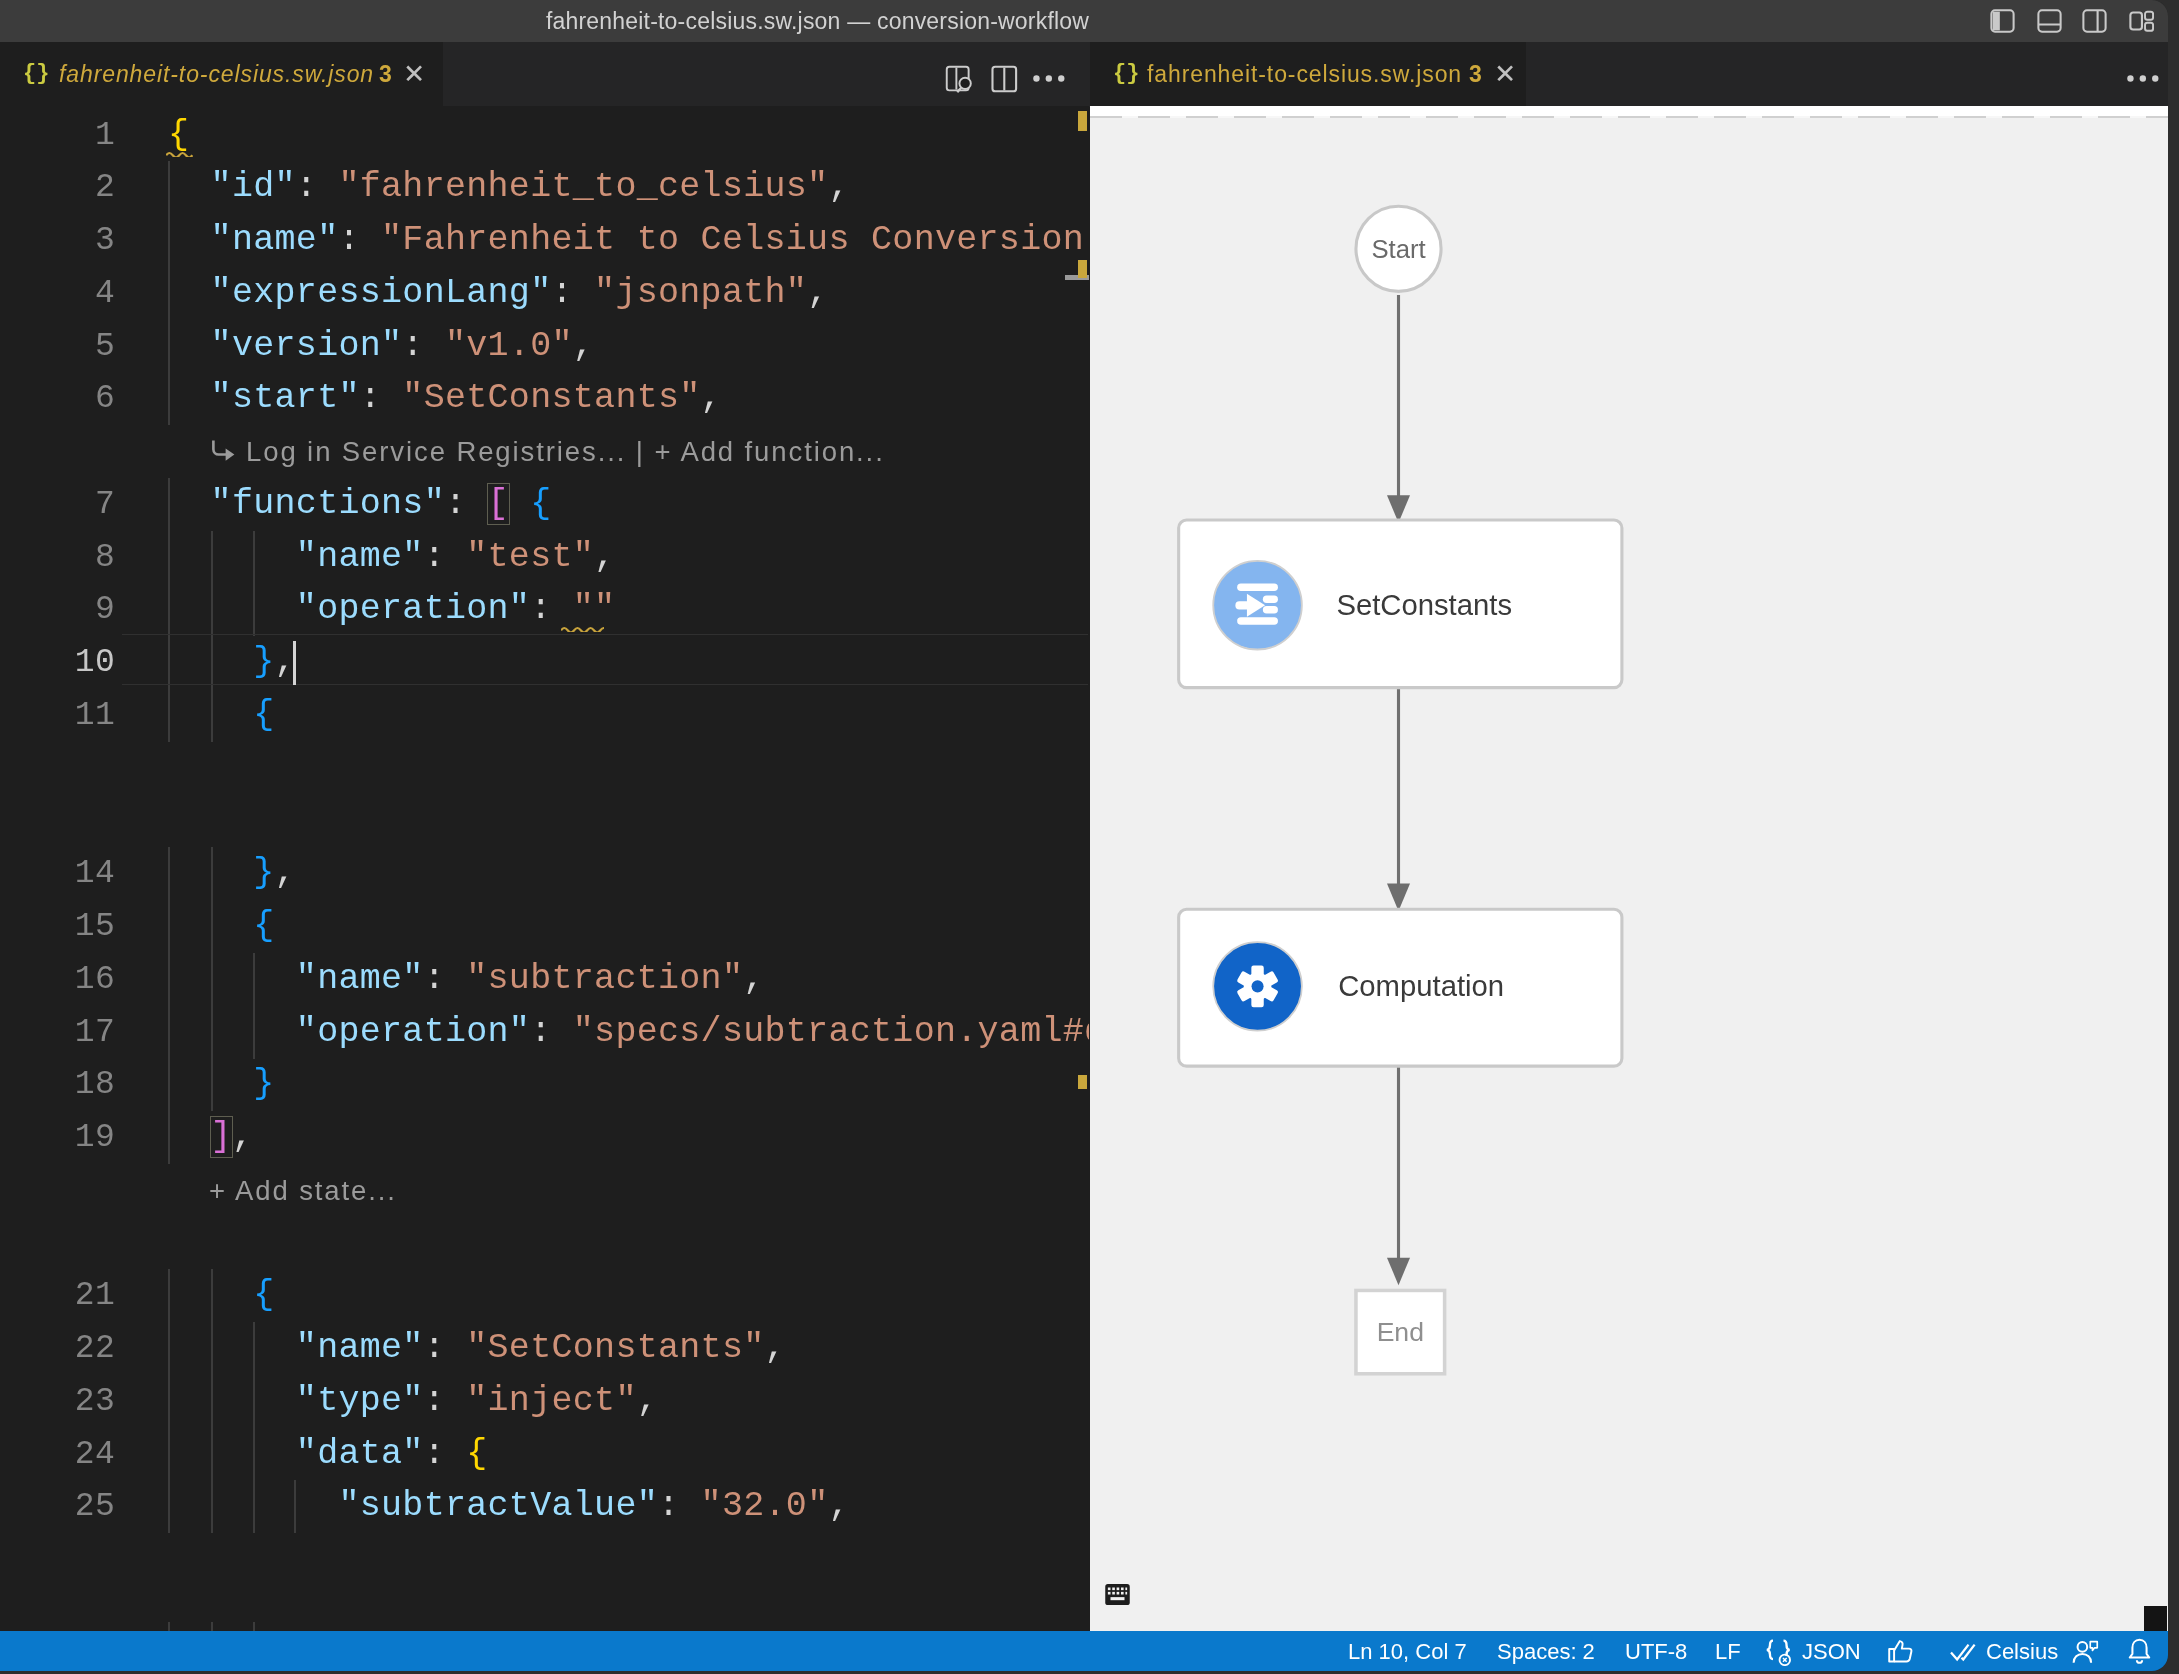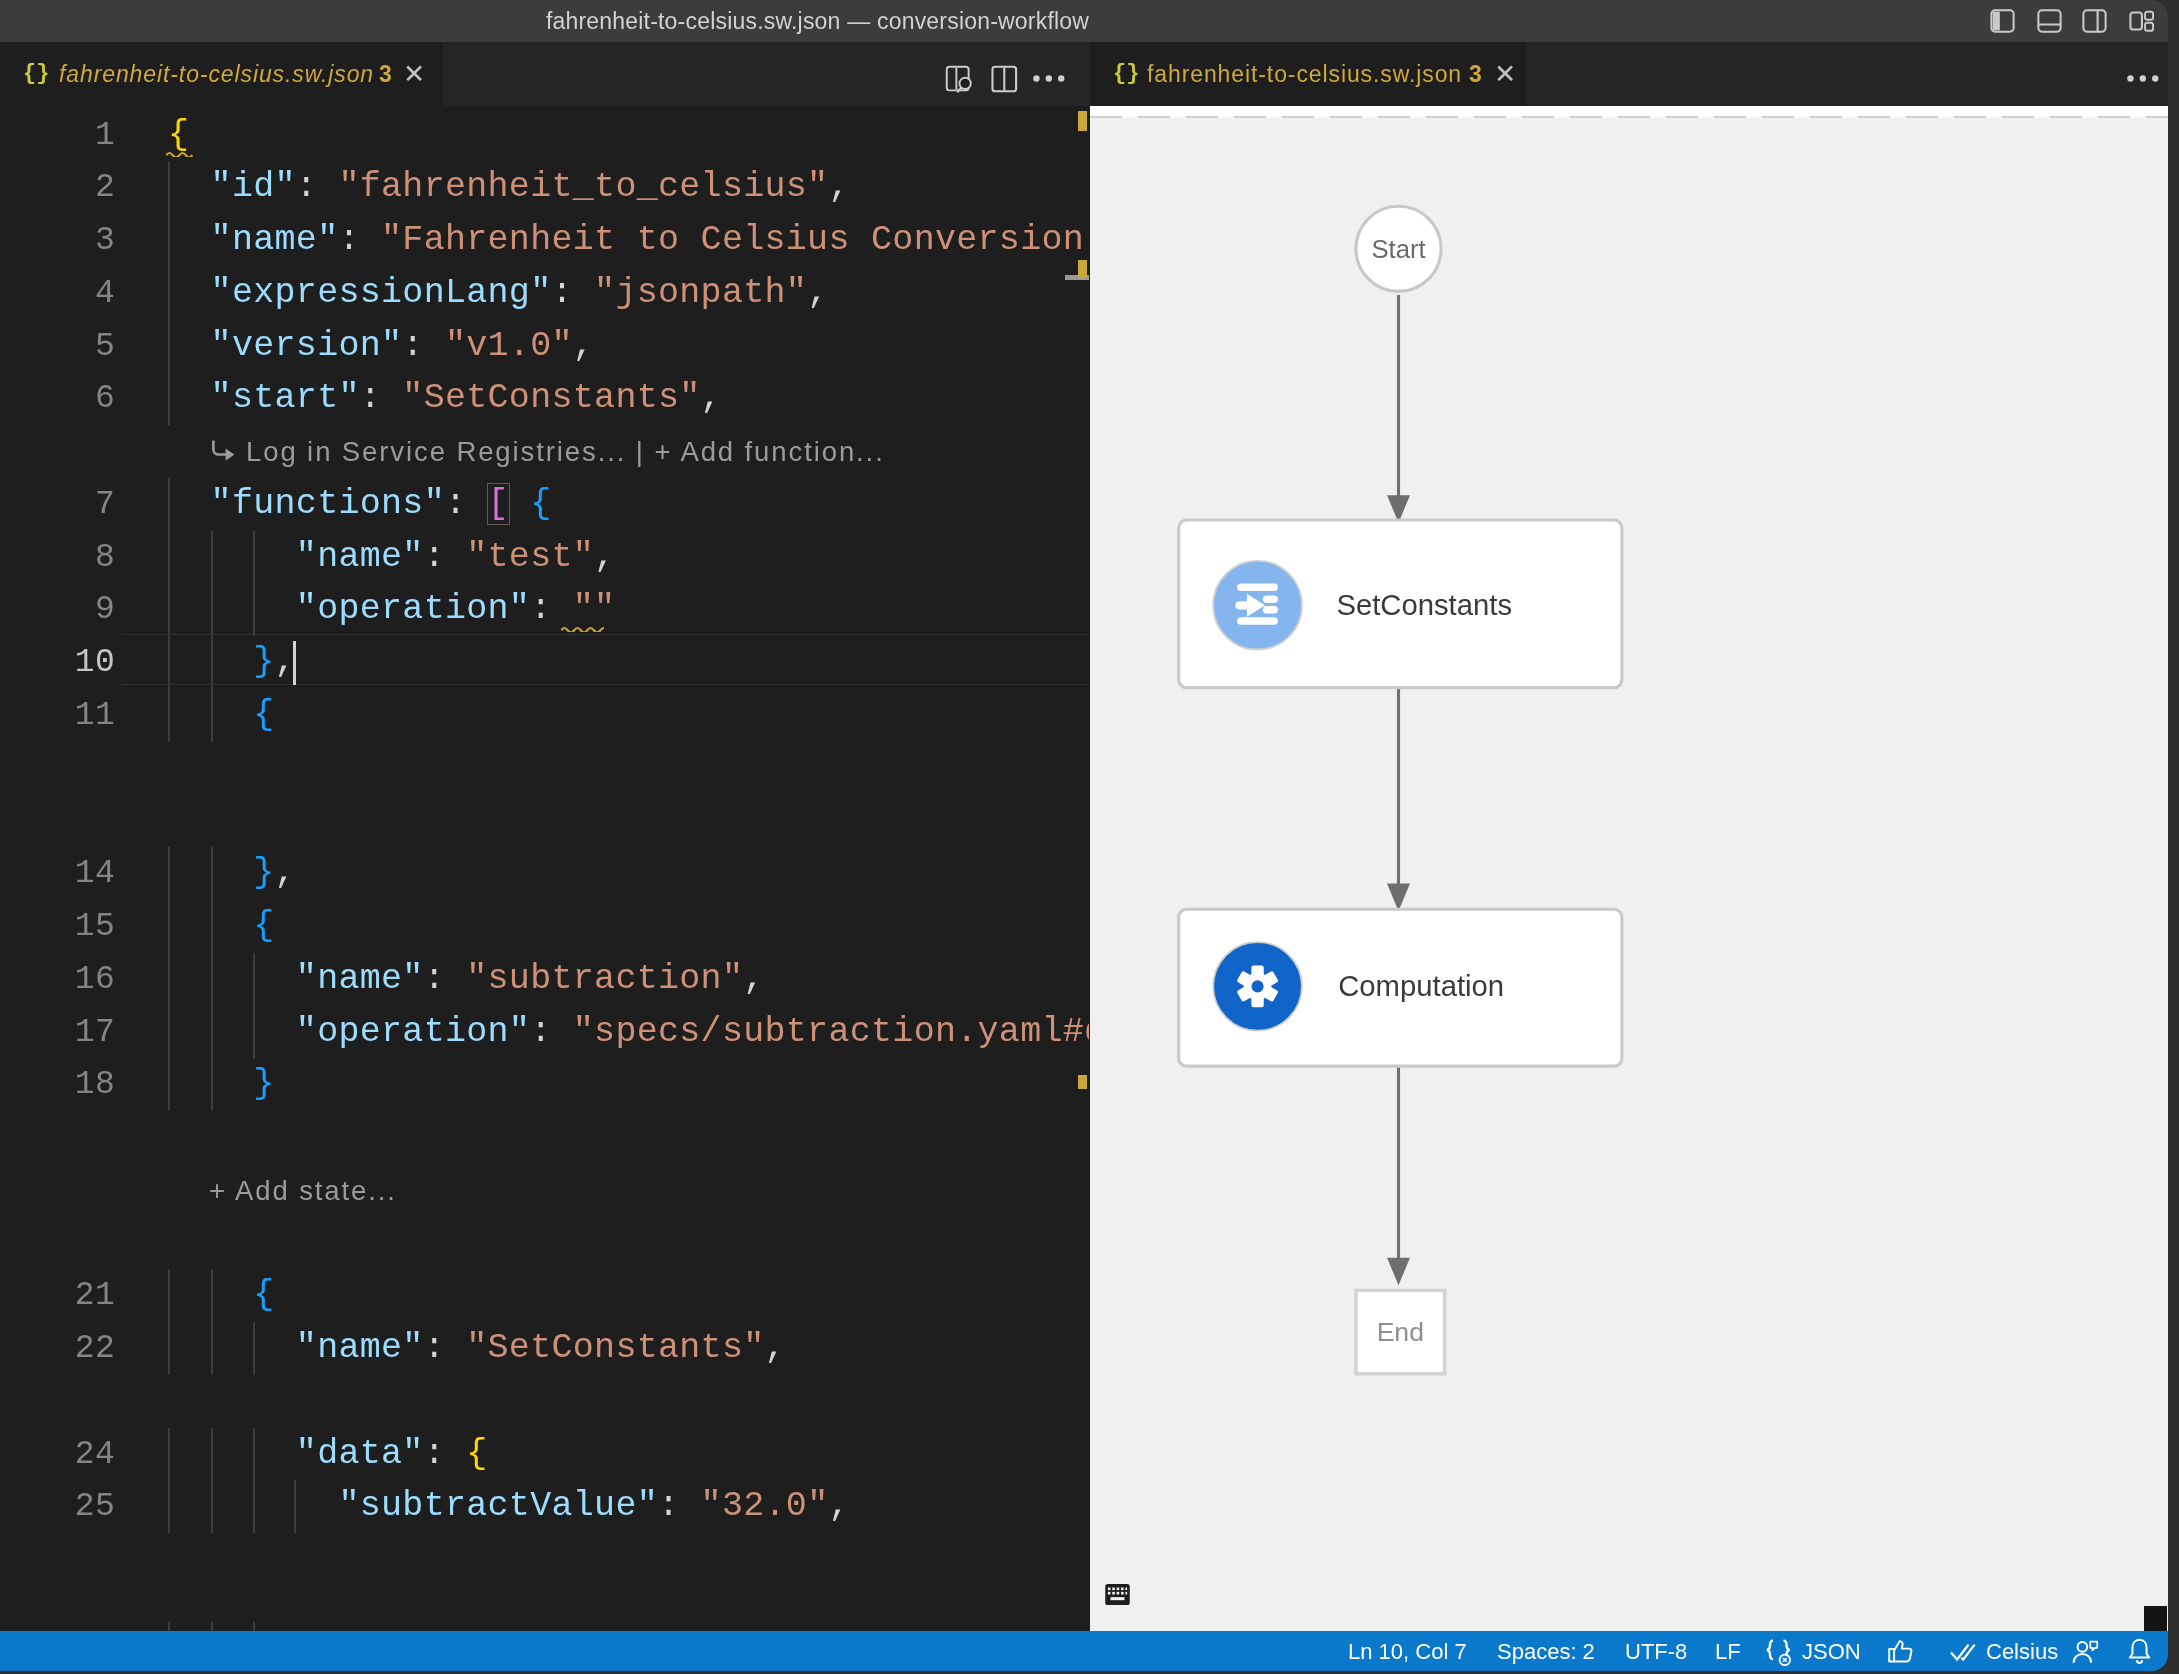--- a/index.html
+++ b/index.html
@@ -180,35 +180,47 @@
         <i class="gd" style="left:253px"></i>
         <span class="ln">17</span>
         <span class="ct">      <span class="k">"operation"</span><span class="p">: </span><span class="s">"specs/subtraction.yaml#doSubtraction"</span></span>
       </div>
 <div class="row" style="top:952px">
         <i class="gd" style="left:168px"></i>
         <i class="gd" style="left:211px"></i>
         <span class="ln">18</span>
         <span class="ct">    <span class="bb">}</span></span>
       </div>
+<div class="row" style="top:1005px">
+        <i class="gd" style="left:168px"></i>
+        <span class="ln">19</span>
+        <span class="ct">  <span class="bp bm">]</span><span class="p">,</span></span>
+      </div>
 <div class="row" style="top:1058px">
         <span class="cl" style="left:209px">+ Add state...</span>
       </div>
 <div class="row" style="top:1163px">
         <i class="gd" style="left:168px"></i>
         <i class="gd" style="left:211px"></i>
         <span class="ln">21</span>
         <span class="ct">    <span class="bb">{</span></span>
       </div>
 <div class="row" style="top:1216px">
         <i class="gd" style="left:168px"></i>
         <i class="gd" style="left:211px"></i>
         <i class="gd" style="left:253px"></i>
         <span class="ln">22</span>
         <span class="ct">      <span class="k">"name"</span><span class="p">: </span><span class="s">"SetConstants"</span><span class="p">,</span></span>
+      </div>
+<div class="row" style="top:1269px">
+        <i class="gd" style="left:168px"></i>
+        <i class="gd" style="left:211px"></i>
+        <i class="gd" style="left:253px"></i>
+        <span class="ln">23</span>
+        <span class="ct">      <span class="k">"type"</span><span class="p">: </span><span class="s">"inject"</span><span class="p">,</span></span>
       </div>
 <div class="row" style="top:1322px">
         <i class="gd" style="left:168px"></i>
         <i class="gd" style="left:211px"></i>
         <i class="gd" style="left:253px"></i>
         <span class="ln">24</span>
         <span class="ct">      <span class="k">"data"</span><span class="p">: </span><span class="bg">{</span></span>
       </div>
 <div class="row" style="top:1374px">
         <i class="gd" style="left:168px"></i>

